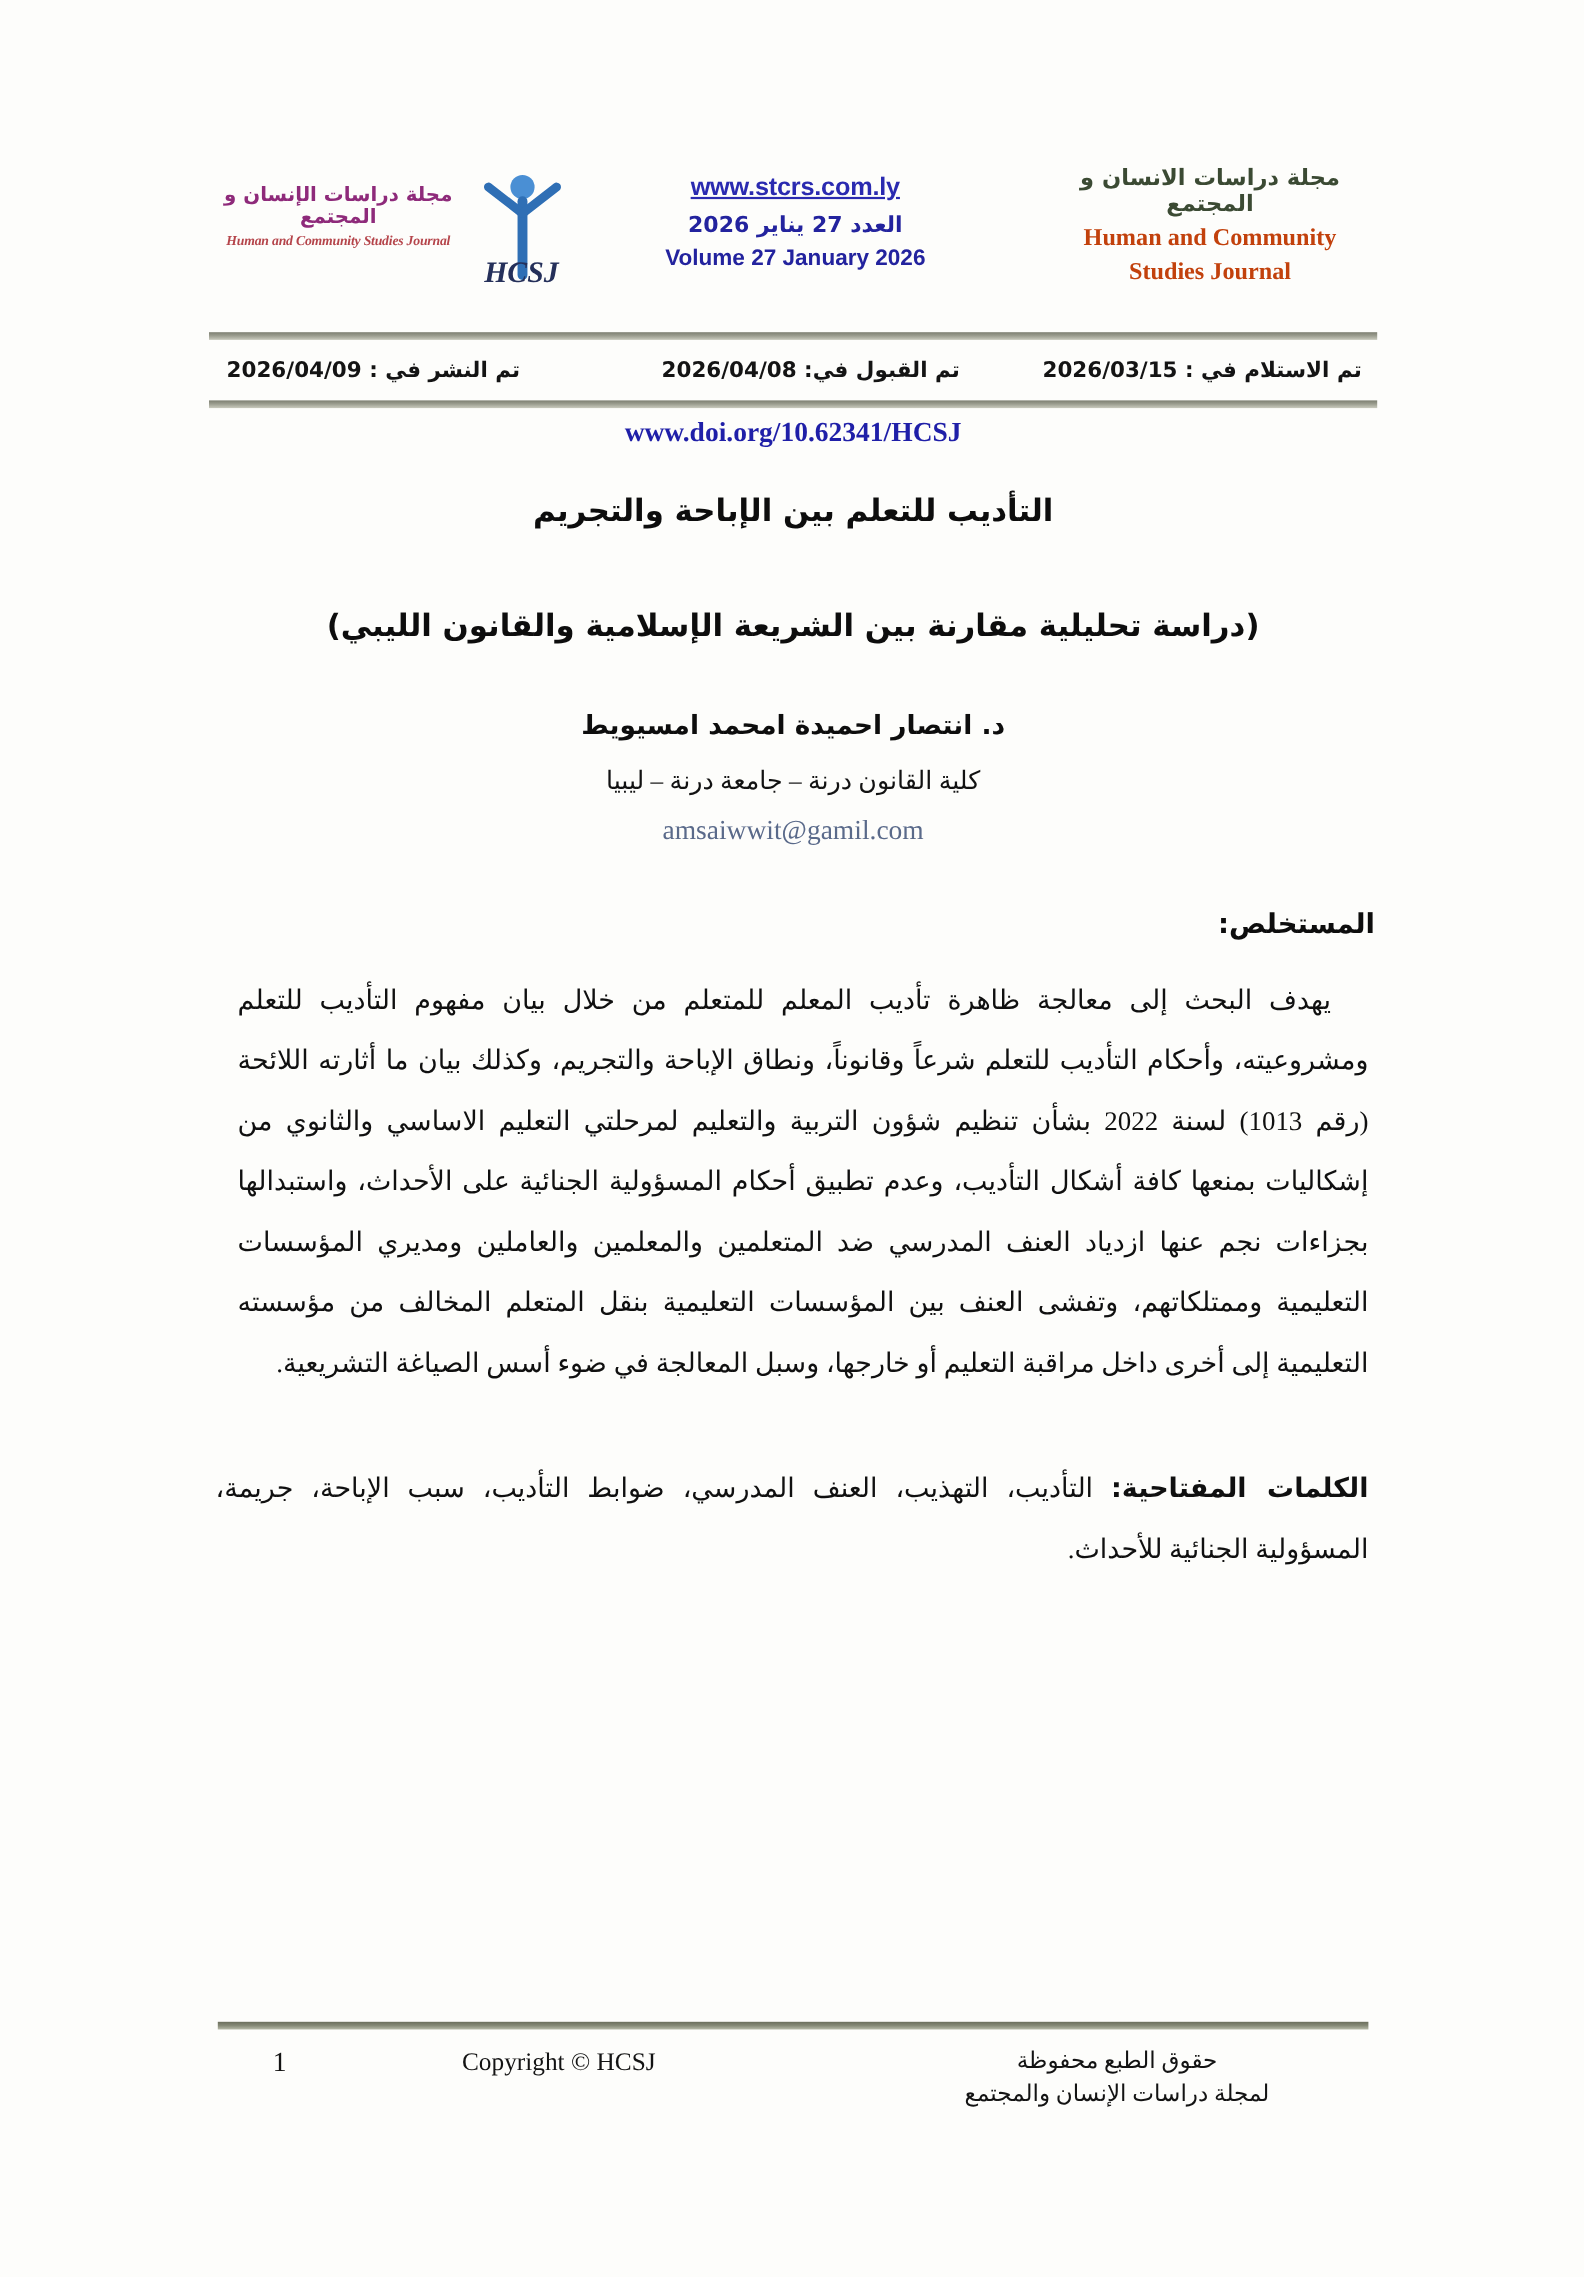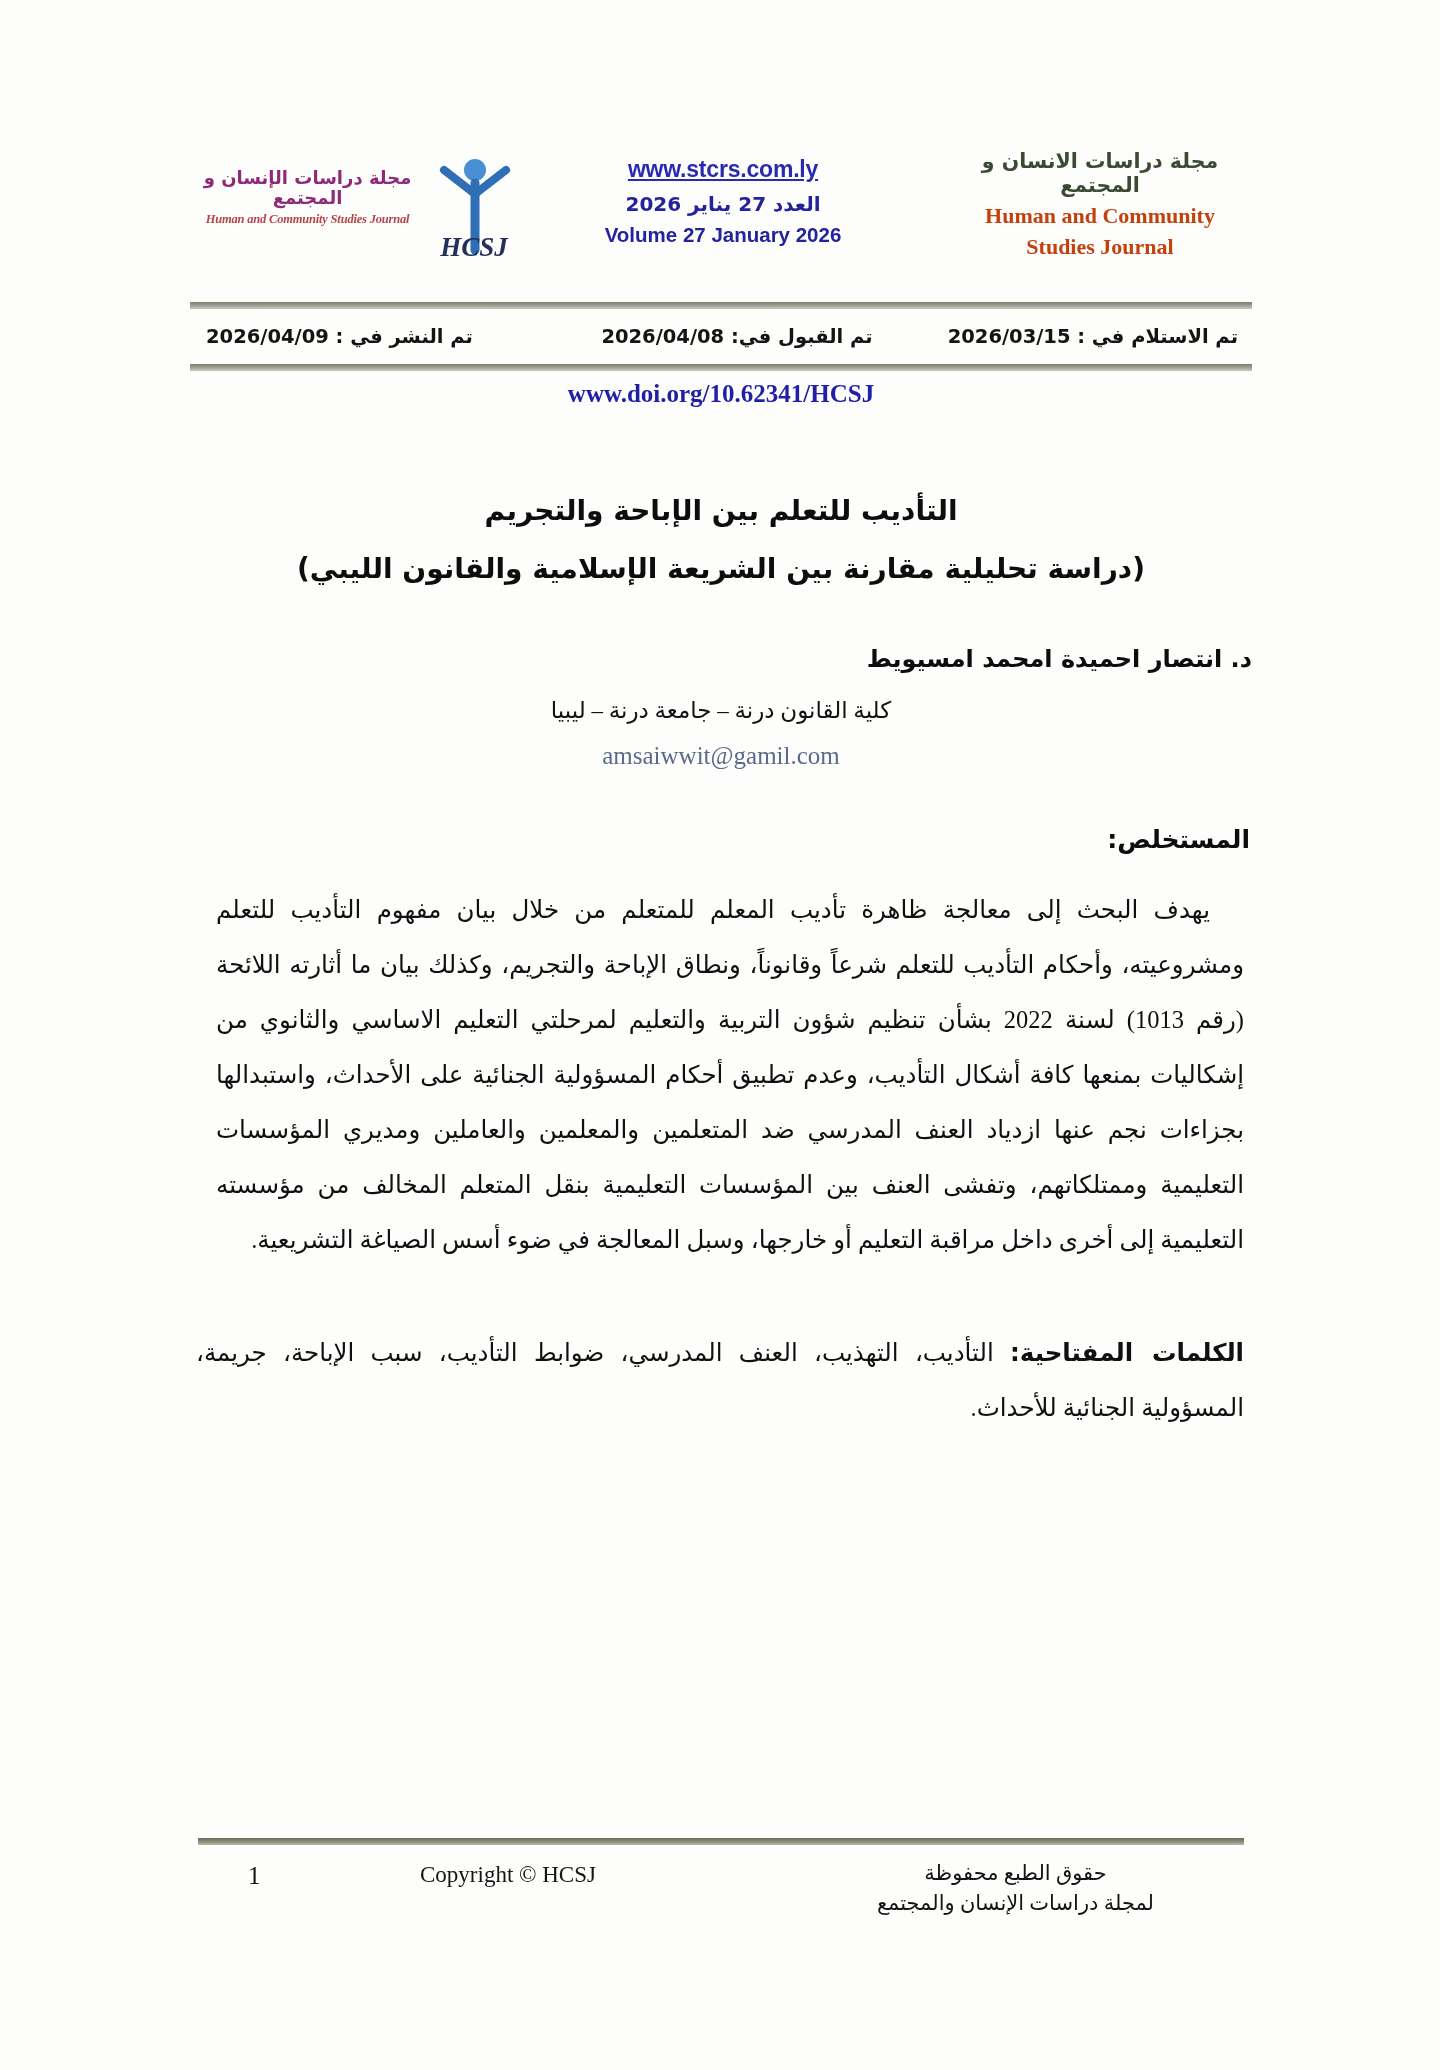--- a/index.html
+++ b/index.html
@@ -207,41 +207,40 @@
     left: 40px;
     top: 448px;
     width: 1062px;
     text-align: center;
     direction: rtl;
     font-family: "DejaVu Sans", sans-serif;
     font-weight: bold;
     font-size: 28px;
     color: #0d0d0d;
     letter-spacing: -0.5px;
-    margin-top: 46px;
   }
   .subtitle {
     position: absolute;
     left: 40px;
     top: 552px;
     width: 1062px;
     text-align: center;
     direction: rtl;
     font-family: "DejaVu Sans", sans-serif;
     font-weight: bold;
     font-size: 28px;
     color: #0d0d0d;
     letter-spacing: -0.4px;
   }
   .author {
     position: absolute;
     left: 40px;
     top: 645px;
     width: 1062px;
-    text-align: right;
+    text-align: center;
     direction: rtl;
     font-family: "DejaVu Sans", sans-serif;
     font-weight: bold;
     font-size: 24px;
     color: #0d0d0d;
   }
   .affil {
     position: absolute;
     left: 40px;
     top: 697px;

